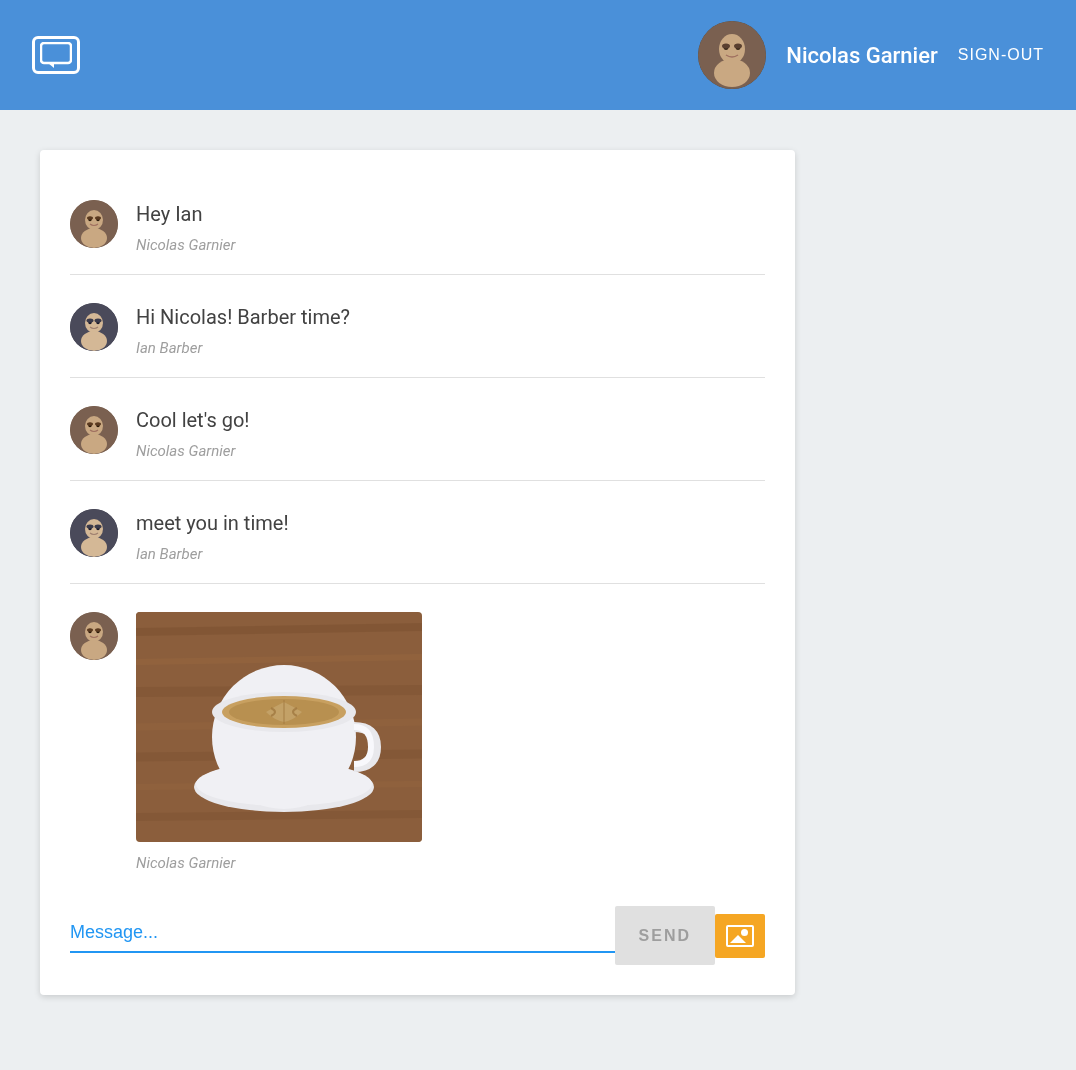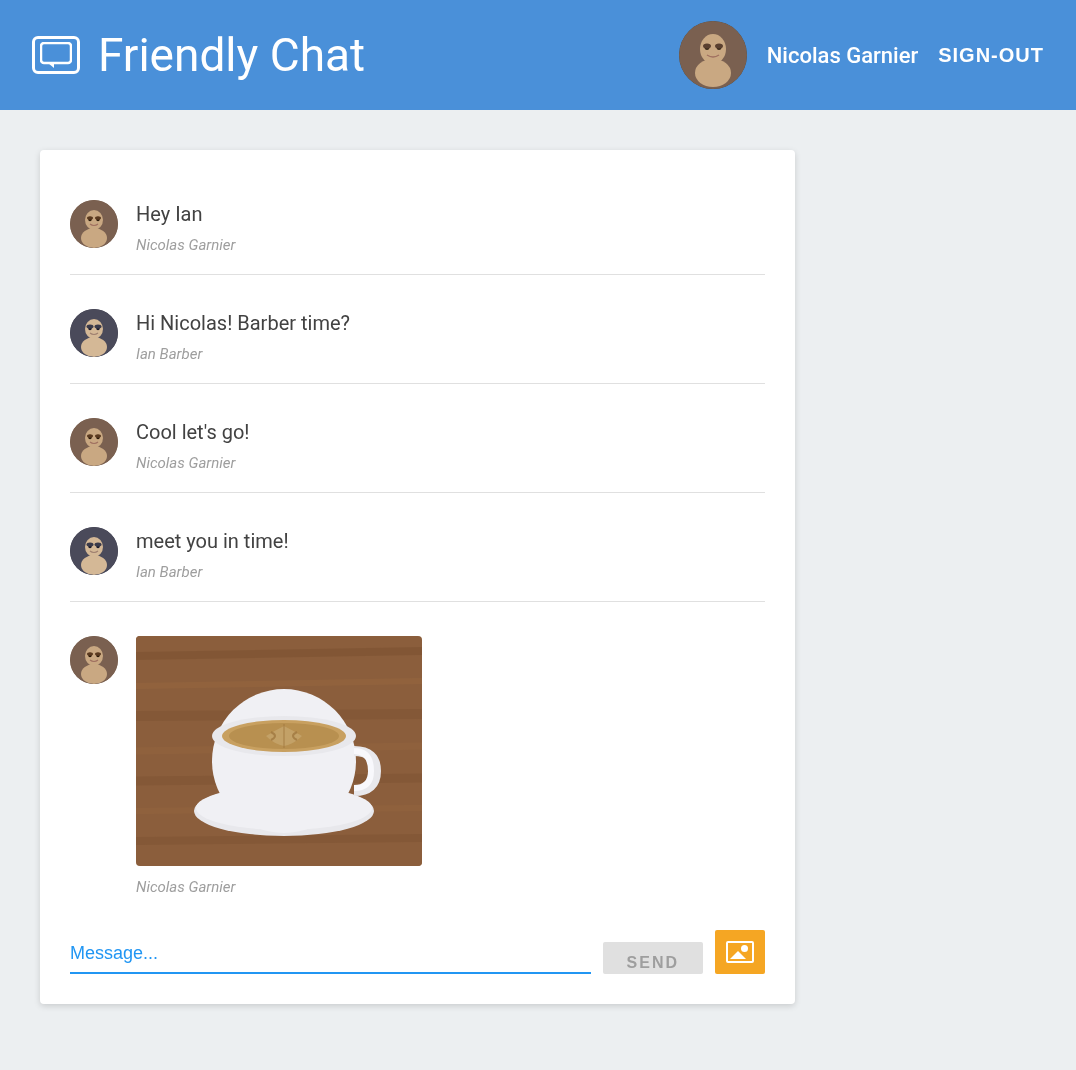--- a/index.html
+++ b/index.html
@@ -56,22 +56,22 @@
       align-items: center;
       justify-content: center;
     }
     .header-username {
       color: #fff;
       font-size: 22px;
       font-weight: 500;
     }
     .header-signout {
       color: #fff;
-      font-size: 20px;
-      font-weight: 700;
+      font-size: 16px;
+      font-weight: 400;
       letter-spacing: 1px;
       cursor: pointer;
       background: none;
       border: none;
     }
 
     
     .main {
       display: flex;
       justify-content: flex-start;
@@ -87,21 +87,21 @@
       padding: 30px 30px 30px 30px;
       display: flex;
       flex-direction: column;
     }
 
     
     .messages-list {
       flex: 1;
       display: flex;
       flex-direction: column;
-      gap: 14px;
+      gap: 8px;
     }
 
     .message-item {
       display: flex;
       flex-direction: column;
       padding: 20px 0;
       border-bottom: 1px solid #e0e0e0;
     }
     .message-item:last-of-type {
       border-bottom: none;
@@ -172,22 +172,22 @@
 
     
     .input-area {
       margin-top: 24px;
       display: flex;
       flex-direction: column;
       gap: 8px;
     }
     .message-input-wrapper {
       display: flex;
-      align-items: flex-end;
-      gap: 12px;
+      align-items: center;
+      gap: 0;
     }
     .message-input-container {
       flex: 1;
       display: flex;
       flex-direction: column;
       min-width: 0;
     }
     .message-input {
       border: none;
       outline: none;
@@ -212,21 +212,21 @@
     .send-button {
       background: #e0e0e0;
       border: none;
       color: #9e9e9e;
       font-size: 16px;
       font-weight: 600;
       letter-spacing: 2px;
       padding: 12px 24px;
       cursor: pointer;
       border-radius: 2px;
-      height: 32px;
+      height: 59px;
     }
     .image-button {
       background: #f5a623;
       border: none;
       cursor: pointer;
       border-radius: 2px;
       width: 50px;
       height: 44px;
       display: flex;
       align-items: center;
@@ -273,21 +273,20 @@
 <body>
 
 <header class="header">
   <div class="header-left">
     <div class="header-logo-icon">
       <svg width="32" height="26" viewBox="0 0 32 26" fill="none">
         <rect x="1" y="1" width="30" height="20" rx="3" stroke="white" stroke-width="2.5" fill="none"></rect>
         <polygon points="8,21 14,26 14,21" fill="white"></polygon>
       </svg>
     </div>
-    <span class="header-title">Friendly Chat</span>
   </div>
   <div class="header-right">
     <div class="header-avatar">
       <svg class="face-svg" viewBox="0 0 68 68" xmlns="http://www.w3.org/2000/svg">
         <circle cx="34" cy="34" r="34" fill="#7a6050"></circle>
         <ellipse cx="34" cy="28" rx="13" ry="15" fill="#c9a882"></ellipse>
         <ellipse cx="34" cy="52" rx="18" ry="14" fill="#c9a882"></ellipse>
         <ellipse cx="28" cy="26" rx="2.5" ry="3" fill="#3a2a1a"></ellipse>
         <ellipse cx="40" cy="26" rx="2.5" ry="3" fill="#3a2a1a"></ellipse>
         <path d="M28 34 Q34 38 40 34" stroke="#a07060" stroke-width="1.5" fill="none"></path>

